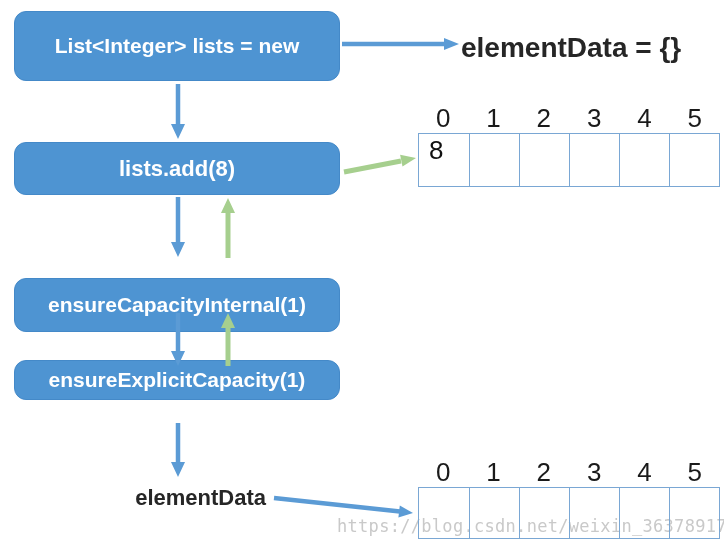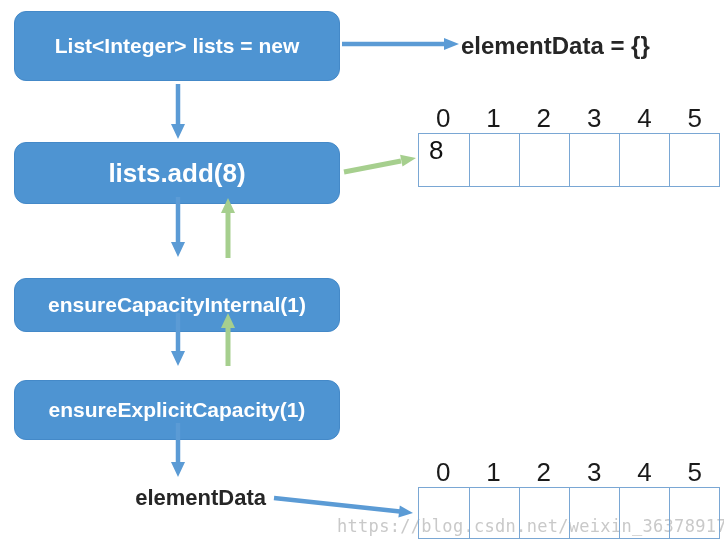--- a/index.html
+++ b/index.html
@@ -30,31 +30,31 @@
     border-radius: 12px;
     color: #ffffff;
     font-weight: 700;
     display: flex;
     flex-direction: row;
     align-items: center;
     justify-content: center;
     text-align: center;
   }
   #box1 { top: 11px;  height: 70px; font-size: 21px; line-height: 28px; }
-  #box2 { top: 142px; height: 62px; font-size: 26px; }
+  #box2 { top: 142px; height: 53px; font-size: 22px; }
   #box3 { top: 258px; height: 54px; font-size: 21px; margin-top: 20px; }
-  #box4 { top: 380px; height: 60px; font-size: 21px; text-align: center; }
+  #box4 { top: 360px; height: 40px; font-size: 21px; text-align: center; }
 
   .annot {
     position: absolute;
     color: var(--text-dark);
     font-weight: 700;
     white-space: nowrap;
   }
-  #elementDataEmpty { left: 461px; top: 32px; font-size: 24px; }
+  #elementDataEmpty { left: 461px; top: 32px; font-size: 28px; }
   #elementDataLabel { left: 114px; top: 485px; width: 152px; font-size: 22px; text-align: right; }
 
   .array-wrap { position: absolute; left: 418px; width: 302px; z-index: 3; }
   #arrayTop    { top: 104px; }
   #arrayBottom { top: 458px; }
   .index-row {
     display: grid;
     grid-template-columns: repeat(6, 1fr);
     height: 29px;
     font-size: 26px;

